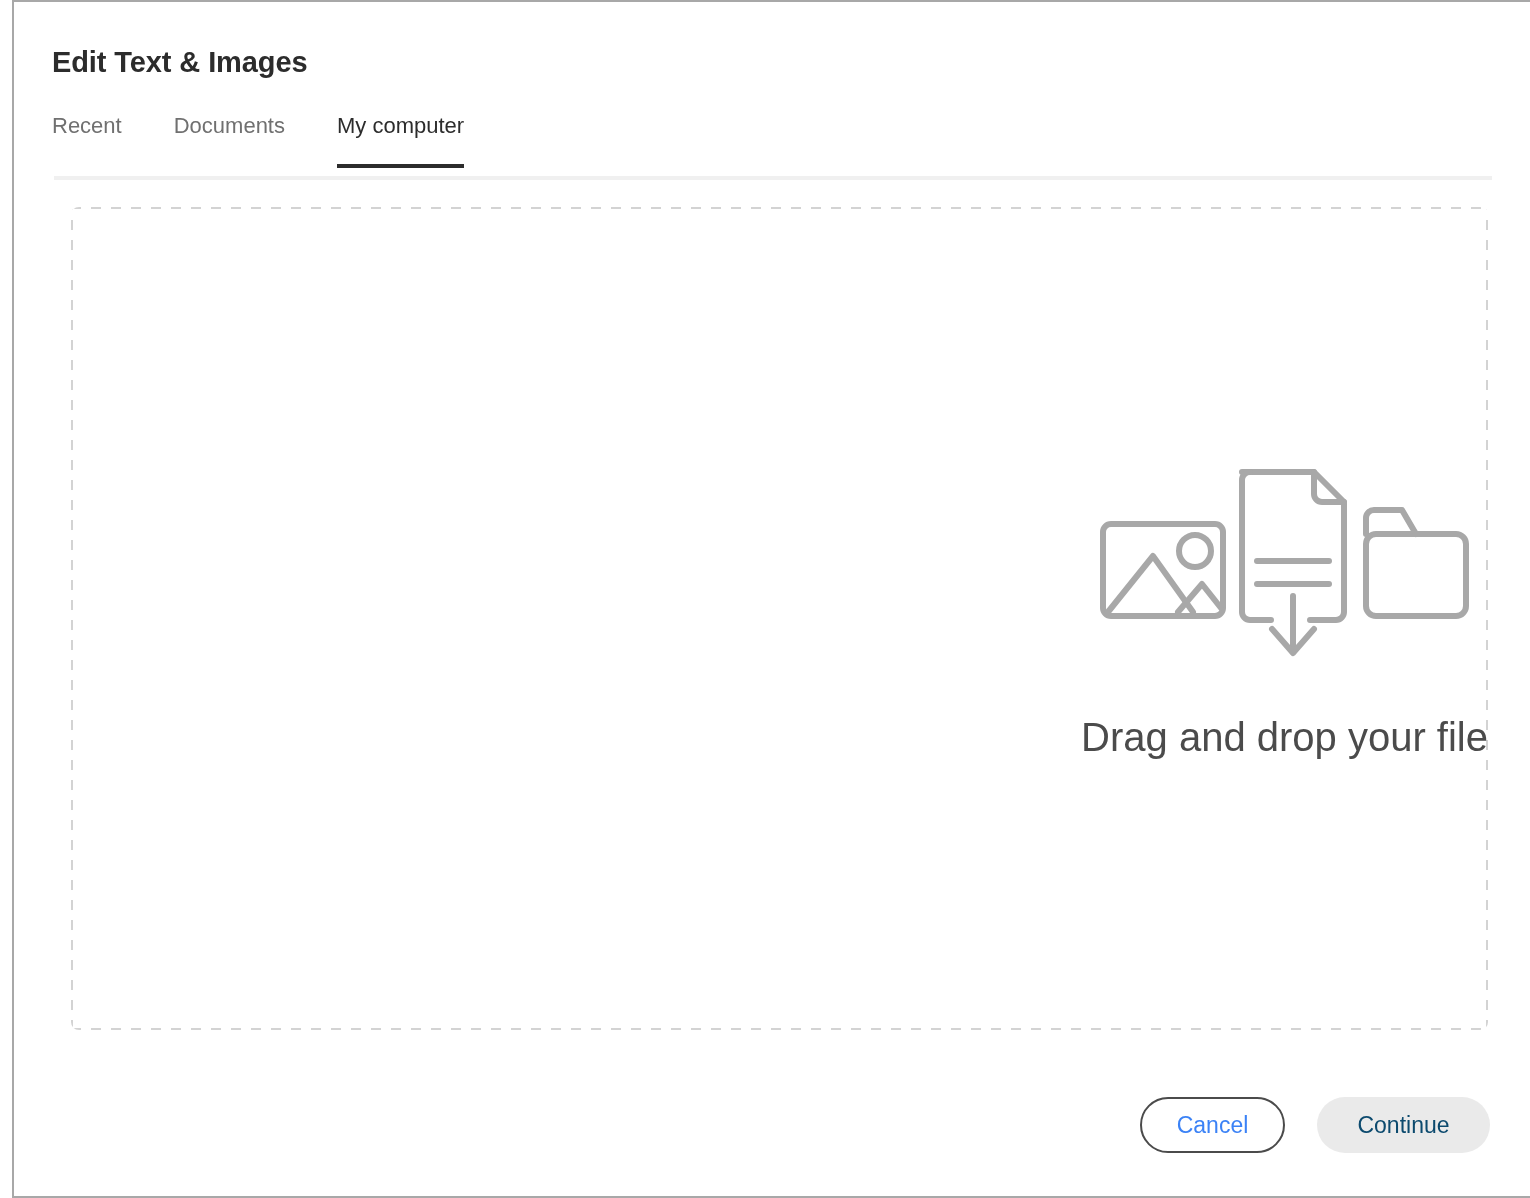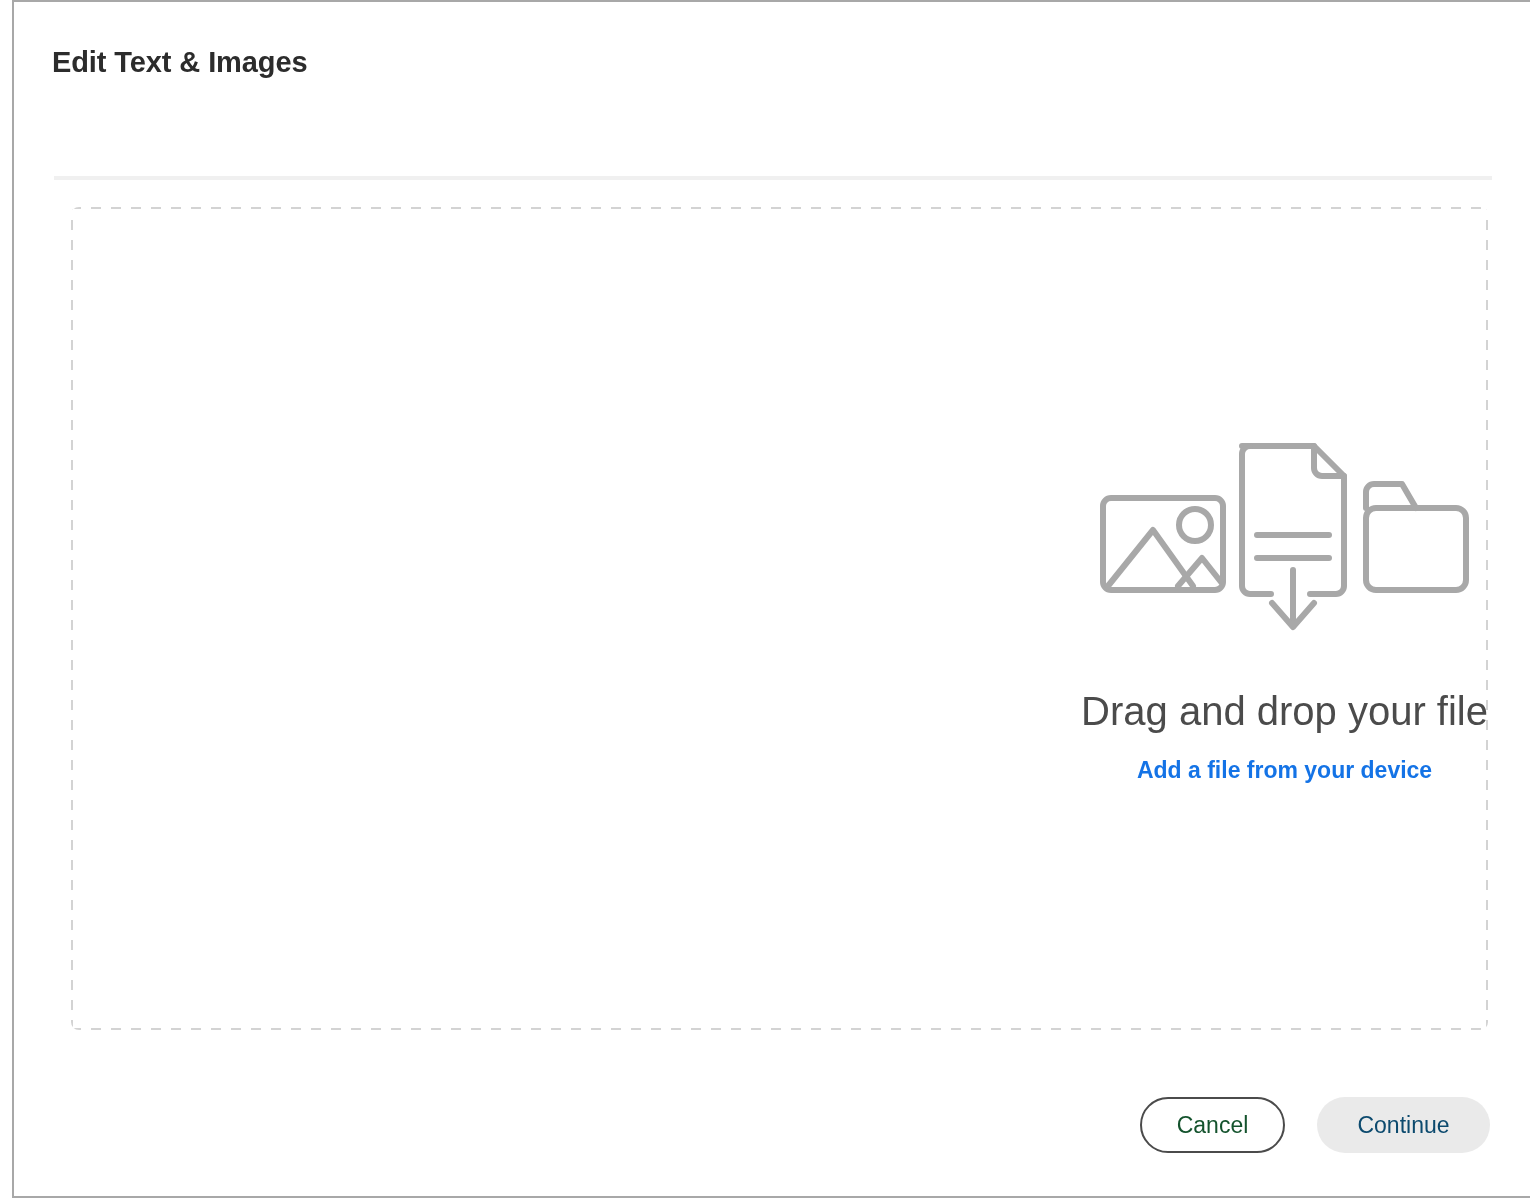--- a/index.html
+++ b/index.html
@@ -159,39 +159,44 @@
     cursor: pointer;
     white-space: nowrap;
     display: inline-flex;
     align-items: center;
     justify-content: center;
   }
   .btn-cancel {
     width: 145px;
     background: #ffffff;
     border: 2px solid #4b4b4b;
-    color: #14532d;
+    color: #3b82f6;
     font-weight: normal;
   }
   .btn-continue {
     width: 173px;
     margin-left: 32px;
     background: #eaeaea;
     border: none;
     color: #0c4a6e;
     cursor: default;
   }
 </style>
 </head>
 <body>
 
 <div class="window">
 
   <div class="page-title">Edit Text &amp; Images</div>
 
+  <div class="tabbar">
+    <button class="tab">Recent</button>
+    <button class="tab">Documents</button>
+    <button class="tab active">My computer</button>
+  </div>
   <div class="tab-divider"></div>
 
   <div class="dropzone">
     <div class="dz-inner">
 
       <svg class="dz-icons" viewBox="0 0 400 205" fill="none" stroke="#a8a8a8" stroke-width="6" stroke-linecap="round" stroke-linejoin="round">
 
         <g>
           <rect x="18" y="68" width="120" height="92" rx="8" ry="8"></rect>
           <circle cx="110" cy="95" r="16"></circle>
@@ -209,21 +214,20 @@
           <path d="M187 173 L208 197 L229 173"></path>
         </g>
 
         <g>
           <path d="M281 78 v-16 a8 8 0 0 1 8 -8 h28 l14 24"></path>
           <rect x="281" y="78" width="100" height="82" rx="10" ry="10"></rect>
         </g>
       </svg>
 
       <div class="dz-headline">Drag and drop your file</div>
-      <a class="dz-link">Add a file from your device</a>
     </div>
   </div>
 
   <div class="footer">
     <button class="btn btn-cancel">Cancel</button>
     <button class="btn btn-continue" disabled="">Continue</button>
   </div>
 
 </div>
 

